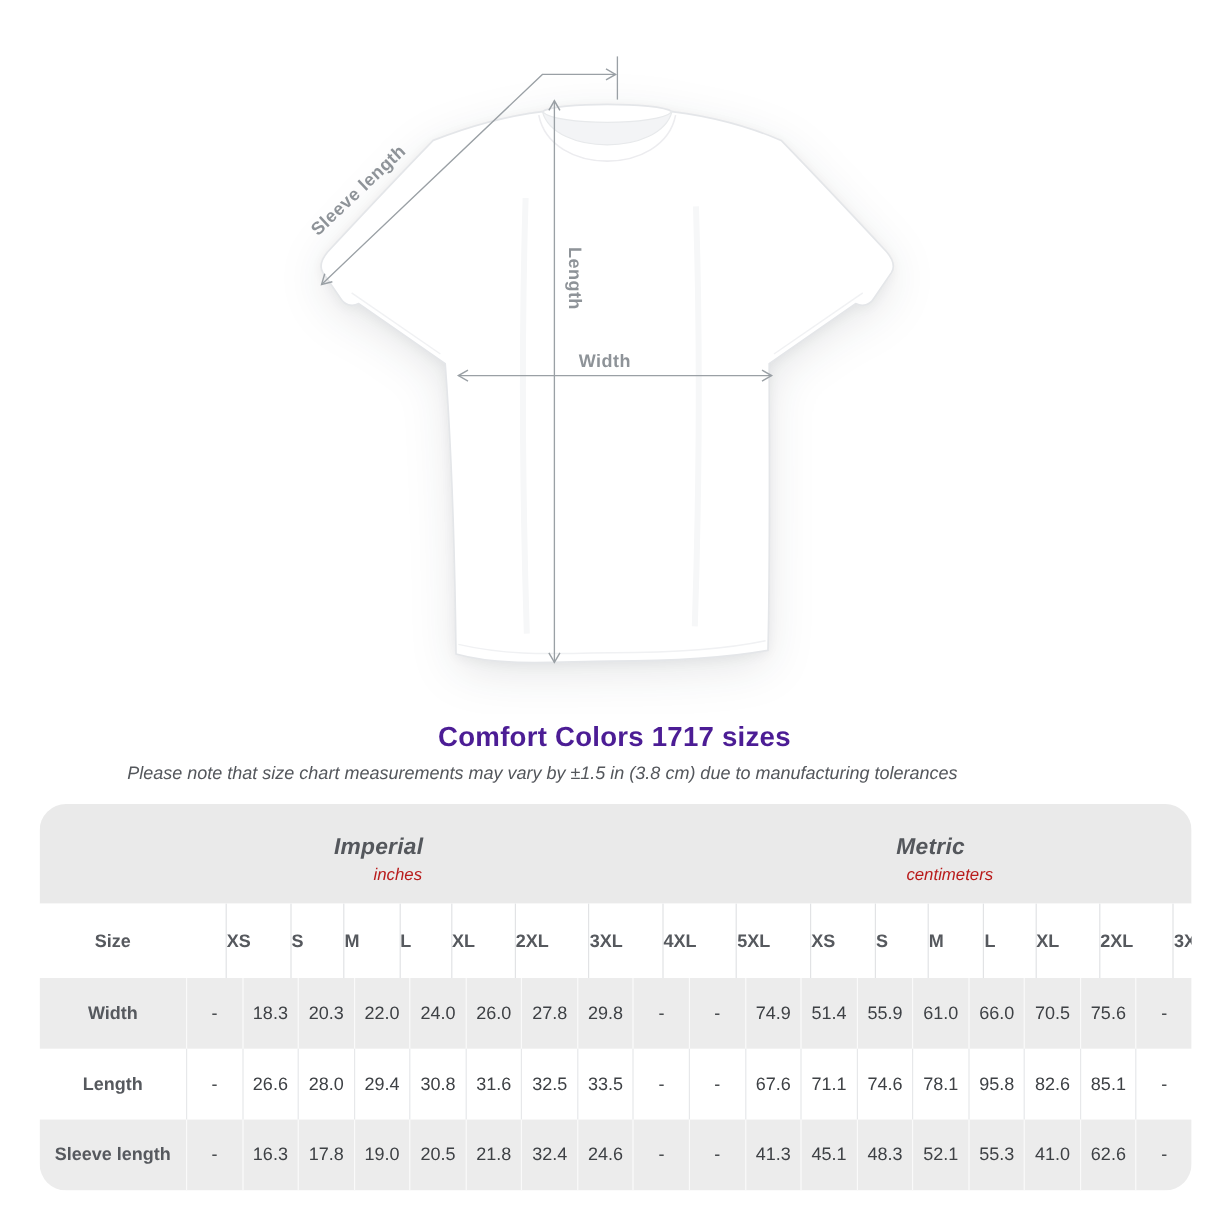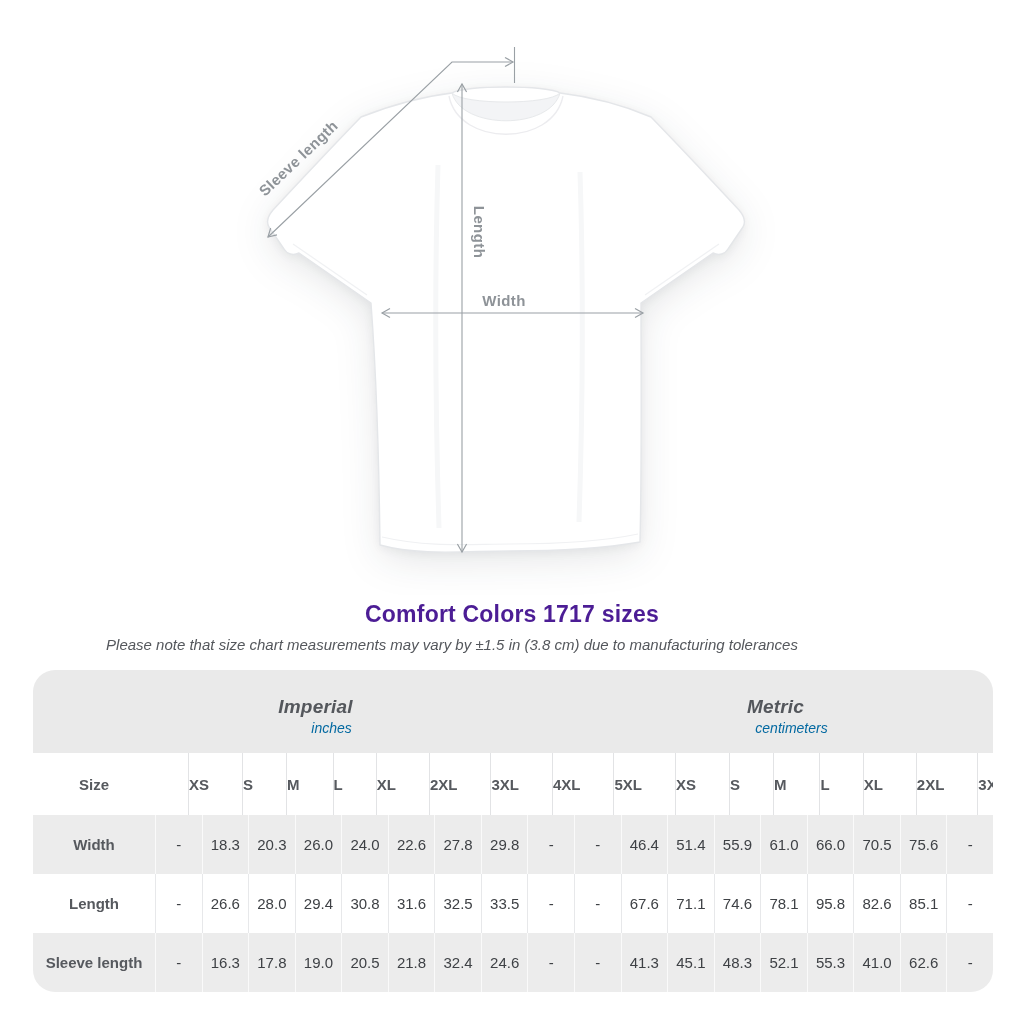--- a/index.html
+++ b/index.html
@@ -21,21 +21,21 @@
   
   .table-card { position:absolute; left:33px; top:670px; width:960px; height:322px;
                 border-radius:22px; overflow:hidden; background:#ffffff; }
   .grid { display:grid; grid-template-columns:122px repeat(18, 1fr); }
 
   .band { height:83px; background:#eaeaea; }
   .band-group { display:flex; flex-direction:column; align-items:center; justify-content:center; gap:2px; padding-top:8px; }
   .band-group.left  { grid-column:1 / 11; transform:translateX(12px); }
   .band-group.right { grid-column:11 / 20; transform:translateX(-8px); }
   .band-name { font-size:19px; font-weight:bold; font-style:italic; color:#54575c; letter-spacing:0.2px; }
-  .band-unit { font-size:14px; font-style:italic; color:#0369a1;margin-left:32px; }
+  .band-unit { font-size:14px; font-style:italic; color:#b91c1c;margin-left:32px; }
 
   .thead { height:62px; background:#ffffff;gap:33px; --sep:#e2e3e5; }
   .trow  { height:59px; }
   .trow.alt   { background:#ececec; --sep:#fafafa; }
   .trow.plain { background:#ffffff; --sep:#e7e8ea; }
 
   .cell { display:flex; align-items:center; justify-content:center; height:100%; }
   .grid > .cell + .cell { border-left:1px solid var(--sep); }
   .hcell  { font-size:15px; font-weight:bold; color:#56595e; }
   .rlabel { font-size:15px; font-weight:bold; color:#56595e; }
@@ -132,28 +132,28 @@
         <div class="cell hcell">3XL</div>
         <div class="cell hcell">4XL</div>
         <div class="cell hcell">5XL</div>
       </div>
     <div>
         <div class="grid trow alt">
           <div class="cell rlabel">Width</div>
           <div class="cell dcell">-</div>
           <div class="cell dcell">18.3</div>
           <div class="cell dcell">20.3</div>
+          <div class="cell dcell">22.0</div>
+          <div class="cell dcell">24.0</div>
           <div class="cell dcell">26.0</div>
-          <div class="cell dcell">24.0</div>
-          <div class="cell dcell">22.6</div>
           <div class="cell dcell">27.8</div>
           <div class="cell dcell">29.8</div>
           <div class="cell dcell">-</div>
           <div class="cell dcell">-</div>
-          <div class="cell dcell">46.4</div>
+          <div class="cell dcell">74.9</div>
           <div class="cell dcell">51.4</div>
           <div class="cell dcell">55.9</div>
           <div class="cell dcell">61.0</div>
           <div class="cell dcell">66.0</div>
           <div class="cell dcell">70.5</div>
           <div class="cell dcell">75.6</div>
           <div class="cell dcell">-</div>
         </div>
         <div class="grid trow plain">
           <div class="cell rlabel">Length</div>

